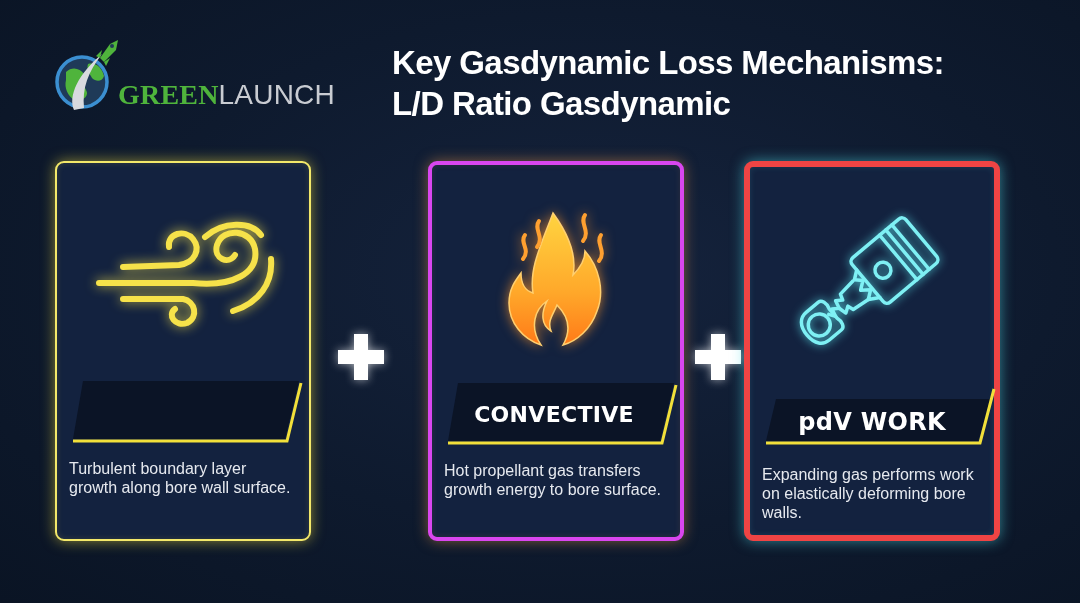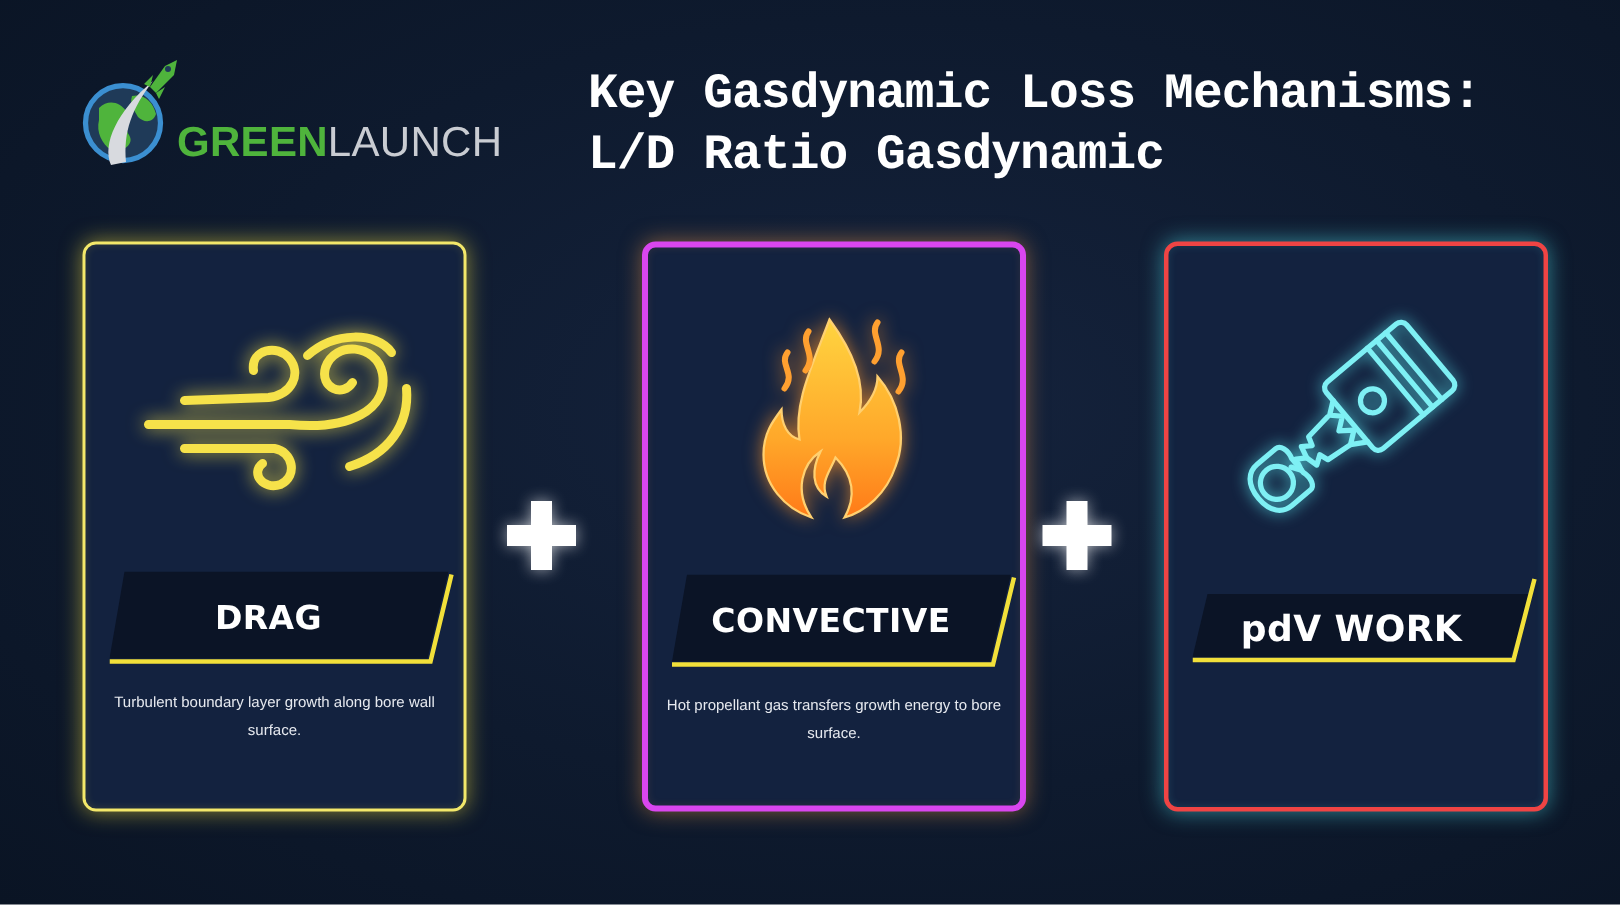--- a/index.html
+++ b/index.html
@@ -4,52 +4,52 @@
 <style>
   html, body { margin: 0; padding: 0; }
   body {
     width: 1080px; height: 603px; overflow: hidden; position: relative;
     background: radial-gradient(ellipse at 55% 45%, #15233d 0%, #0e1a2e 55%, #0a1424 100%);
     font-family: "Liberation Sans", "DejaVu Sans", sans-serif;
   }
   .logo { position: absolute; left: 52px; top: 36px; width: 300px; height: 80px; }
   .logo-mark { position: absolute; left: 0; top: 0; width: 72px; height: 80px; }
   .logo-text { position: absolute; left: 66px; top: 45px; font-size: 28px; line-height: 1; letter-spacing: 0.2px; }
-  .logo-green { color: #4fb43c; font-weight: bold; }
+  .logo-green { color: #4fb43c; font-weight: bold; font-family: Liberation Serif, serif; }
   .logo-grey { color: #c9ccd2; font-weight: normal; margin-top: 13px; }
 
   .title {
     position: absolute; left: 392px; top: 42px; width: 680px;
     color: #ffffff; font-weight: bold; font-size: 33px; line-height: 41px;
-    font-family: Liberation Mono, monospace; letter-spacing: -0.6px;
+    font-family: Liberation Sans, sans-serif; letter-spacing: -0.6px;
   }
 
   .card {
     position: absolute; top: 161px; width: 256px; height: 380px;
     border-radius: 9px; background: #13223f; box-sizing: border-box;
   }
   .card-yellow { left: 55px; border: 2px solid #f3e86a; box-shadow: 0 0 14px rgba(240,220,60,0.55), inset 0 0 6px rgba(240,220,60,0.15); }
   .card-orange { left: 428px; border: 4px solid #d946ef; box-shadow: 0 0 14px rgba(240,150,70,0.5), inset 0 0 6px rgba(240,150,70,0.12); }
-  .card-cyan   { left: 776px; border: 3px solid #ef4444; box-shadow: 0 0 14px rgba(80,220,230,0.55), inset 0 0 6px rgba(80,220,230,0.15); }
+  .card-cyan   { left: 744px; border: 6px solid #ef4444; box-shadow: 0 0 14px rgba(80,220,230,0.55), inset 0 0 6px rgba(80,220,230,0.15); }
 
   .icon { position: absolute; left: 0; right: 0; top: 40px; height: 150px; display: flex; justify-content: center; }
 
   .plate { position: absolute; left: 16px; width: 230px; top: 218px; height: 62px; }
   .plate svg { position: absolute; left: 0; top: 0; }
   .plate-text {
     position: absolute; left: 0; top: 0; width: 212px; height: 62px;
     display: flex; align-items: center; justify-content: center; text-align: center;
     color: #ffffff; font-weight: bold; font-size: 22px; line-height: 25px; letter-spacing: 0.3px;
     font-family: "DejaVu Sans", sans-serif;
   }
   .plate-text.single { font-size: 24px; }
 
   .desc {
     position: absolute; left: 12px; right: 12px; top: 296px;
-    color: #e6e9ef; font-size: 10px; line-height: 19px; text-align: center;
+    color: #e6e9ef; font-size: 16px; line-height: 19px; 
   }
 
   .plus { position: absolute; top: 334px; width: 46px; height: 46px; }
   .plus::before, .plus::after {
     content: ""; position: absolute; background: #ffffff; box-shadow: 0 0 10px rgba(255,255,255,0.6);
   }
   .plus::before { left: 16px; top: 0; width: 14px; height: 46px; }
   .plus::after  { left: 0; top: 16px; width: 46px; height: 14px; }
   .plus-1 { left: 338px; }
   .plus-2 { left: 695px; }
@@ -87,21 +87,20 @@
       <path d="M188 56 C190 80 176 100 150 108"></path>
     </svg>
   </div>
   <div class="plate">
     <svg width="230" height="62" viewBox="0 0 230 62">
       <polygon points="10,0 226,0 212,58 0,58" fill="#0b1426"></polygon>
       <polyline points="0,60 214,60 228,2" fill="none" stroke="#f2e03a" stroke-width="3"></polyline>
     </svg>
     <div class="plate-text">
       <div>
-        <div>DRAG</div>
       </div>
     </div>
   </div>
   <div class="desc">Turbulent boundary layer growth along bore wall surface.</div>
 </div>
 
 <div class="plus plus-1"></div>
 
 <div class="card card-orange">
   <div class="icon">
@@ -157,13 +156,14 @@
     <svg width="230" height="62" viewBox="0 0 230 62">
       <polygon points="10,14 226,14 212,56 0,56" fill="#0b1426"></polygon>
       <polyline points="0,58 214,58 228,4" fill="none" stroke="#f2e03a" stroke-width="3"></polyline>
     </svg>
     <div class="plate-text single" style="top:6px;">
       <div>
         <div>pdV WORK</div>
       </div>
     </div>
   </div>
+  <div class="desc" style="top:298px;">Expanding gas performs work on elastically deforming bore walls.</div>
 </div>
 
 </body></html>

